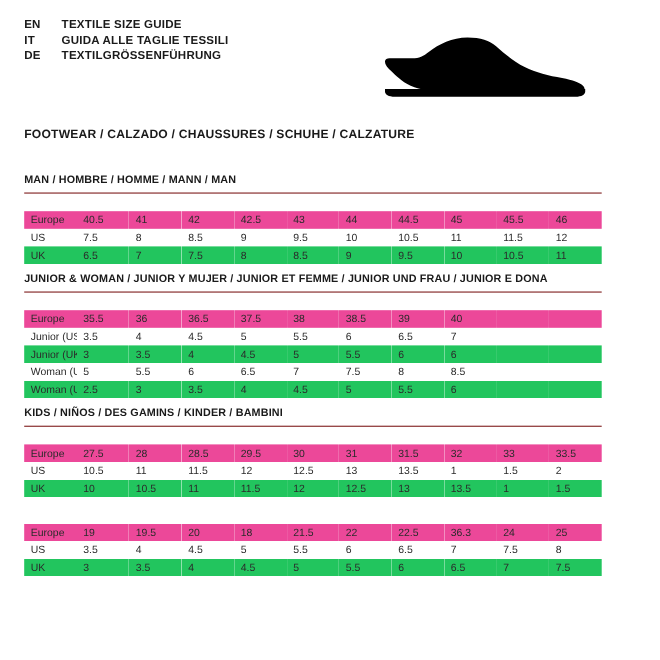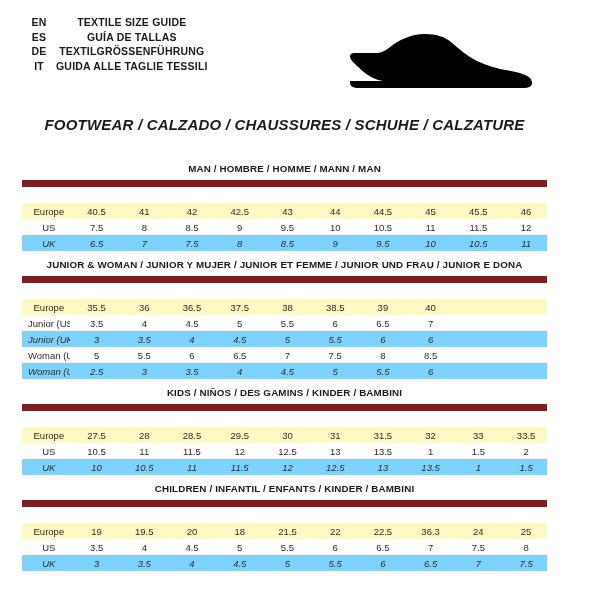--- a/index.html
+++ b/index.html
@@ -14,21 +14,20 @@
     color: #1a1a1a;
     position: relative;
     overflow: hidden;
   }
   .page {
     width: 569px;
     height: 600px;
     box-sizing: border-box;
     padding: 16px 22px 0 22px;
     position: relative;
-    text-align: center;
   }
 
   
   .header {
     position: relative;
     height: 92px;
   }
   .lang-table {
     border-collapse: collapse;
   }
@@ -45,91 +44,85 @@
     color: #1a1a1a;
   }
   .shoe-wrap {
     position: absolute;
     right: 6px;
     top: 16px;
     width: 200px;
     height: 62px;
   }
   .subtitle {
-    font-size: 15px;
+    font-size: 11px;
     font-weight: bold;
     letter-spacing: 0.2px;
     margin-top: 8px;
     margin-bottom: 0;
-    font-style: italic;
   }
 
   
   .section {
     margin-top: 8px;
   }
   .section.first { margin-top: 30px; }
   .section-title {
     font-size: 9.8px;
     font-weight: bold;
     letter-spacing: 0.15px;
     padding-bottom: 6px;
-    border-bottom: 7px solid #7f1d1d;
+    border-bottom: 1px solid #7f1d1d;
     margin: 0;
   }
   table.sizes {
     border-collapse: collapse;
     width: 100%;
     table-layout: fixed;
   }
   table.sizes td {
     font-size: 9.5px;
     height: 16px;
     padding: 0 0 0 6px;
     color: #2b2b2b;
     white-space: nowrap;
     overflow: hidden;
   }
   table.sizes tr.head td {
-    background: #fef9c3;
+    background: #ec4899;
     color: #2b2b2b;
   }
   table.sizes tr.alt td {
-    background: #7dd3fc;
-    font-style: italic;
+    background: #22c55e;
   }
   table.sizes td.label {
     width: 88px;
   }
   
   .spacer-row td { height: 3px; padding: 0; background: #ffffff !important; }
 </style>
 </head>
 <body>
 
 <div class="page">
 
   <div class="header">
     <table class="lang-table">
       <tbody>
         <tr>
           <td class="lang-code">EN</td>
           <td>TEXTILE SIZE GUIDE</td>
         </tr>
         <tr>
-          <td class="lang-code">ES</td>
-          <td>GUÍA DE TALLAS</td>
+          <td class="lang-code">IT</td>
+          <td>GUIDA ALLE TAGLIE TESSILI</td>
         </tr>
         <tr>
           <td class="lang-code">DE</td>
           <td>TEXTILGRÖSSENFÜHRUNG</td>
-        </tr>
-        <tr>
-          <td class="lang-code">IT</td>
-          <td>GUIDA ALLE TAGLIE TESSILI</td>
         </tr>
       </tbody>
     </table>
 
     <div class="shoe-wrap">
       <svg viewBox="0 0 200 62" width="200" height="62" aria-hidden="true">
         <path fill="#000000" d="M52 50 C40 50 30 46 24 41 C18 36 14 32 12 30 C10 28 9 26 9 24 C9 22 11 21 13 21 L34 21 C40 21 44 19 49 15 C58 8 70 2 84 2 C96 2 104 5 110 10 C118 17 126 24 136 29 C146 34 158 37 170 39 C180 41 186 43 189 46 C191 48 191 50 188 50 Z"></path>
         <path fill="#000000" d="M9 51 C9 54 12 56 18 56 L182 56 C188 56 191 54 191 51 L191 49 L9 49 Z"></path>
       </svg>
     </div>
@@ -307,21 +300,20 @@
           <td>13</td>
           <td>13.5</td>
           <td>1</td>
           <td>1.5</td>
         </tr>
       </tbody>
     </table>
   </div>
 
   <div class="section">
-    <div class="section-title">CHILDREN / INFANTIL / ENFANTS / KINDER / BAMBINI</div>
     <table class="sizes">
       <tbody>
         <tr class="spacer-row">
             <td colspan="11"></td>
           </tr>
         <tr class="head">
           <td class="label">Europe</td>
           <td>19</td>
           <td>19.5</td>
           <td>20</td>

